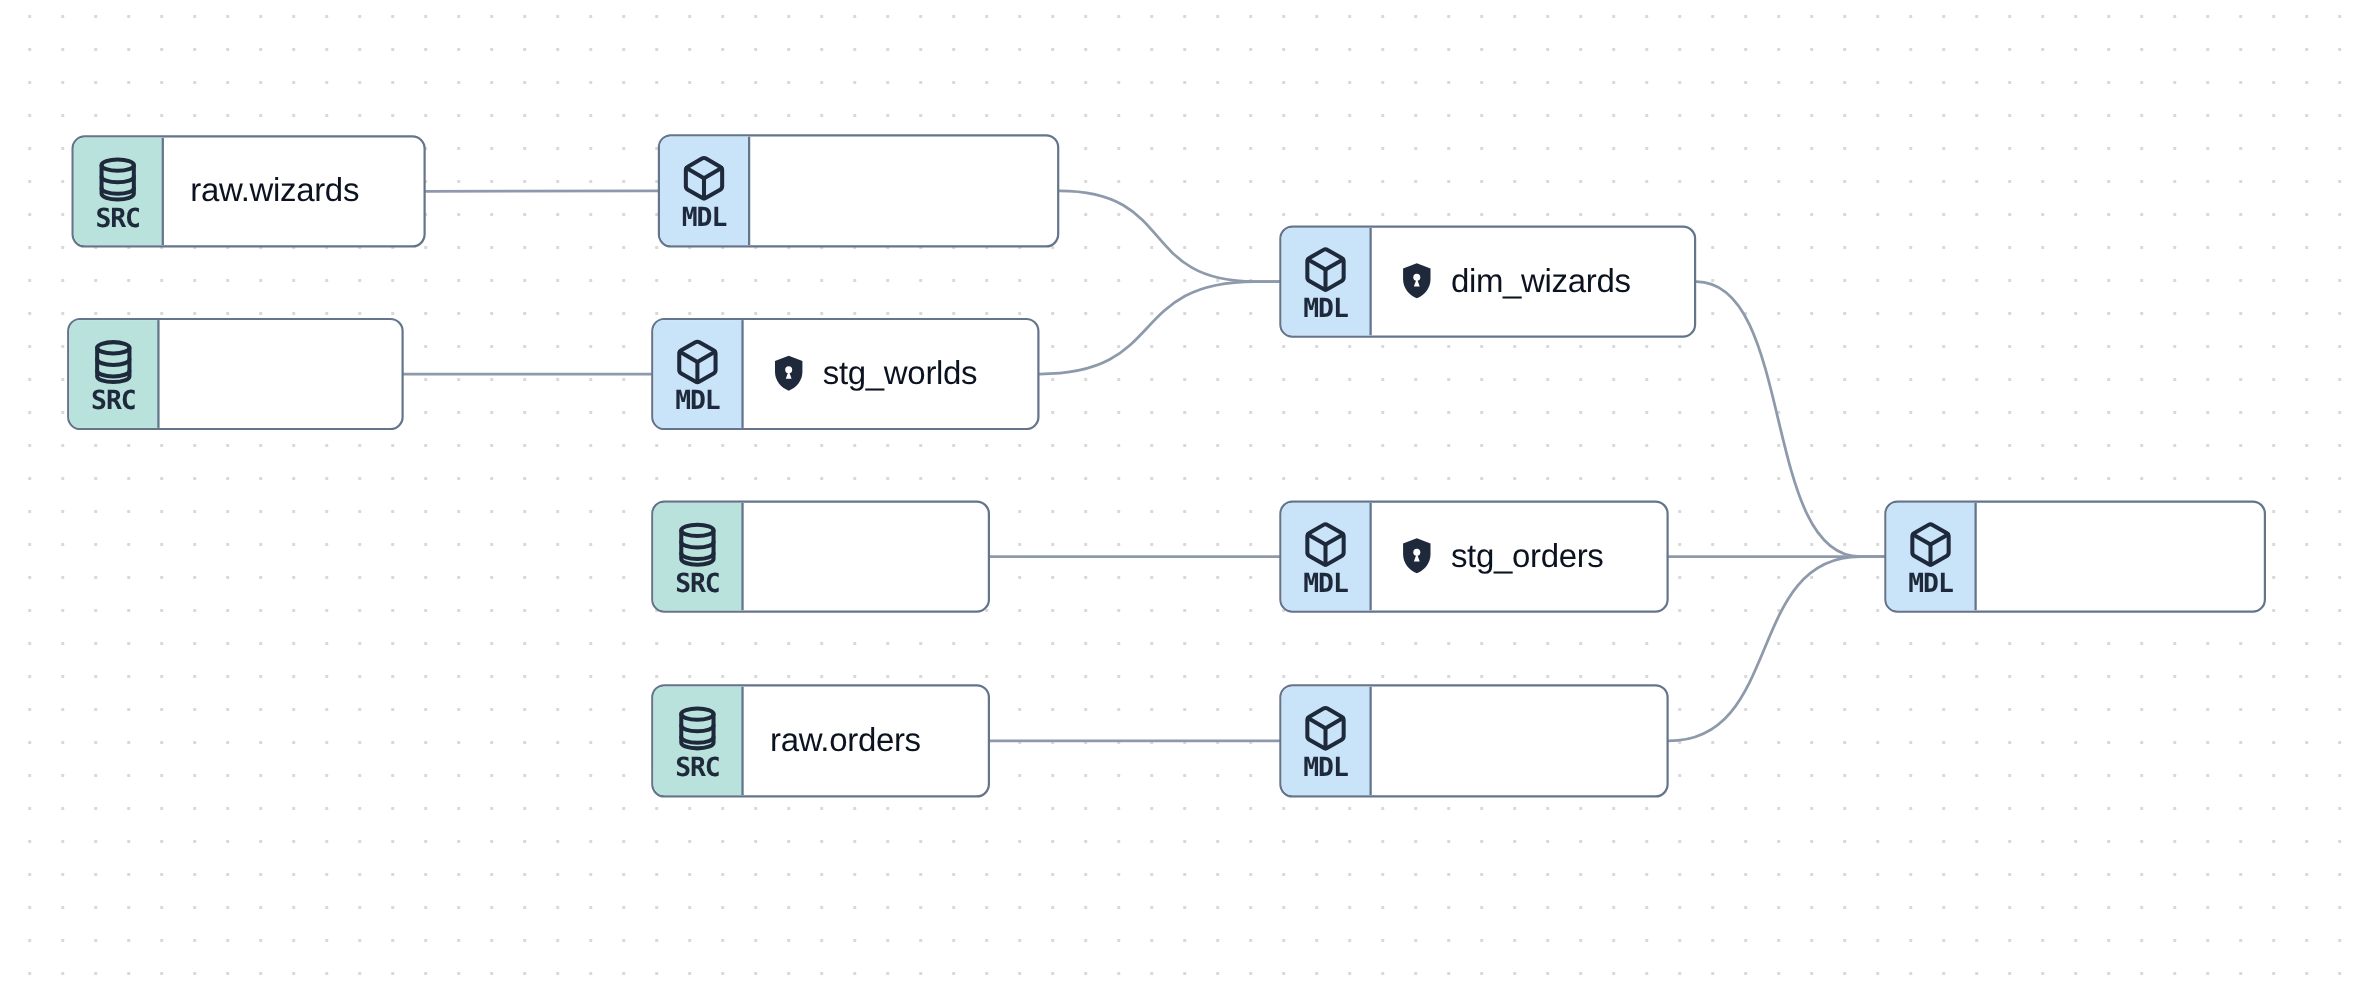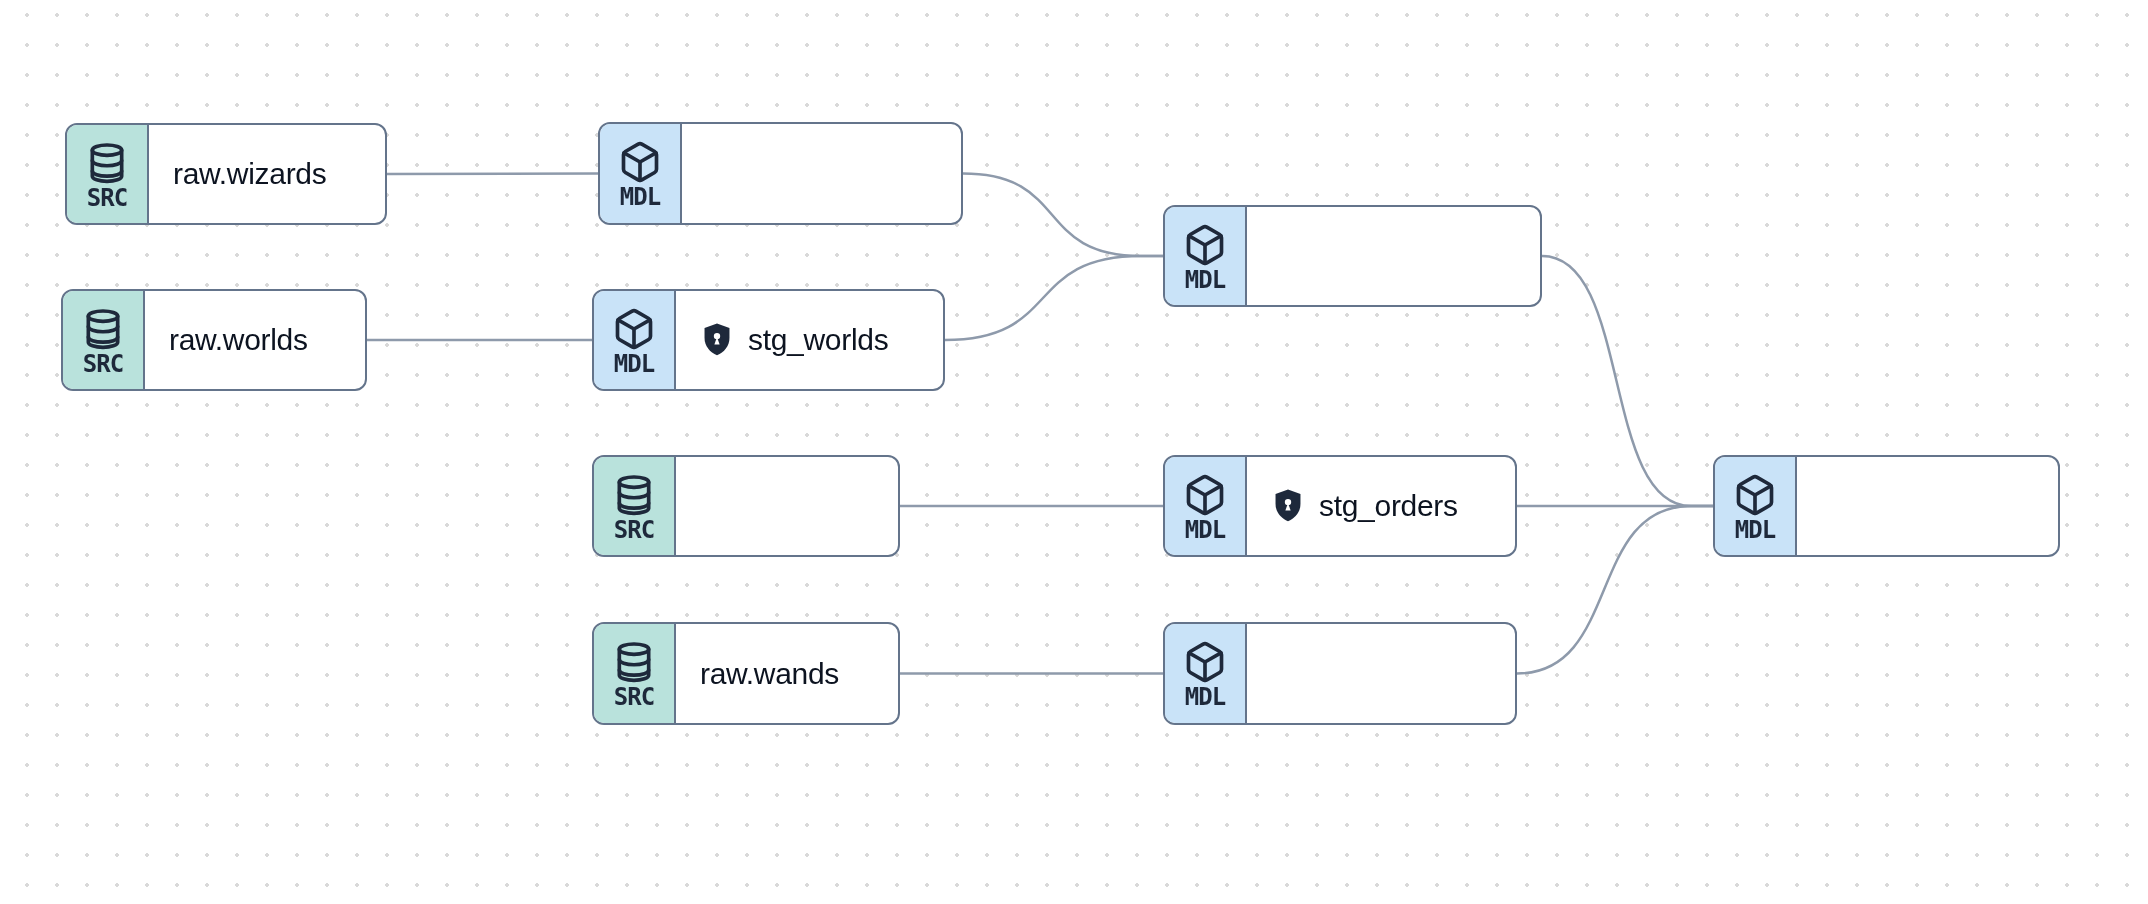--- a/index.html
+++ b/index.html
@@ -108,23 +108,20 @@
           <span>
             <svg viewBox="0 0 24 24" fill="none" stroke="#1e293b" stroke-width="2" stroke-linecap="round" stroke-linejoin="round">
               <ellipse cx="12" cy="5" rx="8" ry="2.8"></ellipse>
               <path d="M4 5v14.2c0 1.55 3.58 2.8 8 2.8s8-1.25 8-2.8V5"></path>
               <path d="M4 10.7c0 1.55 3.58 2.8 8 2.8s8-1.25 8-2.8"></path>
               <path d="M4 16.4c0 1.55 3.58 2.8 8 2.8s8-1.25 8-2.8"></path>
             </svg>
           </span>
           <div class="badge-label">SRC</div>
         </div>
-        <div class="node-body">
-          <span class="node-label">raw.worlds</span>
-        </div>
       </div>
       <div class="node" style="left: 592px; top: 455px; width: 308px; height: 102px;">
         <div class="badge" style="background: rgb(185, 226, 220);">
           <span>
             <svg viewBox="0 0 24 24" fill="none" stroke="#1e293b" stroke-width="2" stroke-linecap="round" stroke-linejoin="round">
               <ellipse cx="12" cy="5" rx="8" ry="2.8"></ellipse>
               <path d="M4 5v14.2c0 1.55 3.58 2.8 8 2.8s8-1.25 8-2.8V5"></path>
               <path d="M4 10.7c0 1.55 3.58 2.8 8 2.8s8-1.25 8-2.8"></path>
               <path d="M4 16.4c0 1.55 3.58 2.8 8 2.8s8-1.25 8-2.8"></path>
             </svg>
@@ -138,21 +135,21 @@
             <svg viewBox="0 0 24 24" fill="none" stroke="#1e293b" stroke-width="2" stroke-linecap="round" stroke-linejoin="round">
               <ellipse cx="12" cy="5" rx="8" ry="2.8"></ellipse>
               <path d="M4 5v14.2c0 1.55 3.58 2.8 8 2.8s8-1.25 8-2.8V5"></path>
               <path d="M4 10.7c0 1.55 3.58 2.8 8 2.8s8-1.25 8-2.8"></path>
               <path d="M4 16.4c0 1.55 3.58 2.8 8 2.8s8-1.25 8-2.8"></path>
             </svg>
           </span>
           <div class="badge-label">SRC</div>
         </div>
         <div class="node-body">
-          <span class="node-label">raw.wands</span>
+          <span class="node-label">raw.orders</span>
         </div>
       </div>
       <div class="node" style="left: 598px; top: 122px; width: 365px; height: 103px;">
         <div class="badge" style="background: rgb(201, 227, 248);">
           <span>
             <svg viewBox="0 0 24 24" fill="none" stroke="#1e293b" stroke-width="2" stroke-linecap="round" stroke-linejoin="round">
               <path d="M21 8a2 2 0 0 0-1-1.73l-7-4a2 2 0 0 0-2 0l-7 4A2 2 0 0 0 3 8v8a2 2 0 0 0 1 1.73l7 4a2 2 0 0 0 2 0l7-4A2 2 0 0 0 21 16Z"></path>
               <path d="m3.3 7 8.7 5 8.7-5"></path>
               <path d="M12 22V12"></path>
             </svg>
@@ -220,20 +217,30 @@
         <div class="badge" style="background: rgb(201, 227, 248);">
           <span>
             <svg viewBox="0 0 24 24" fill="none" stroke="#1e293b" stroke-width="2" stroke-linecap="round" stroke-linejoin="round">
               <path d="M21 8a2 2 0 0 0-1-1.73l-7-4a2 2 0 0 0-2 0l-7 4A2 2 0 0 0 3 8v8a2 2 0 0 0 1 1.73l7 4a2 2 0 0 0 2 0l7-4A2 2 0 0 0 21 16Z"></path>
               <path d="m3.3 7 8.7 5 8.7-5"></path>
               <path d="M12 22V12"></path>
             </svg>
           </span>
           <div class="badge-label">MDL</div>
         </div>
+        <div class="node-body">
+          <span class="shield">
+            <svg viewBox="0 0 24 26">
+              <path d="M12 1l9 3.4v7.1c0 5.9-3.9 10.3-9 12.5-5.1-2.2-9-6.6-9-12.5V4.4z" fill="#1e293b"></path>
+              <circle cx="12" cy="10.2" r="2.3" fill="#ffffff"></circle>
+              <path d="M12 10.8l1.9 5.4h-3.8z" fill="#ffffff"></path>
+            </svg>
+          </span>
+          <span class="node-label">dim_wizards</span>
+        </div>
       </div>
       <div class="node" style="left: 1713px; top: 455px; width: 347px; height: 102px;">
         <div class="badge" style="background: rgb(201, 227, 248);">
           <span>
             <svg viewBox="0 0 24 24" fill="none" stroke="#1e293b" stroke-width="2" stroke-linecap="round" stroke-linejoin="round">
               <path d="M21 8a2 2 0 0 0-1-1.73l-7-4a2 2 0 0 0-2 0l-7 4A2 2 0 0 0 3 8v8a2 2 0 0 0 1 1.73l7 4a2 2 0 0 0 2 0l7-4A2 2 0 0 0 21 16Z"></path>
               <path d="m3.3 7 8.7 5 8.7-5"></path>
               <path d="M12 22V12"></path>
             </svg>
           </span>

